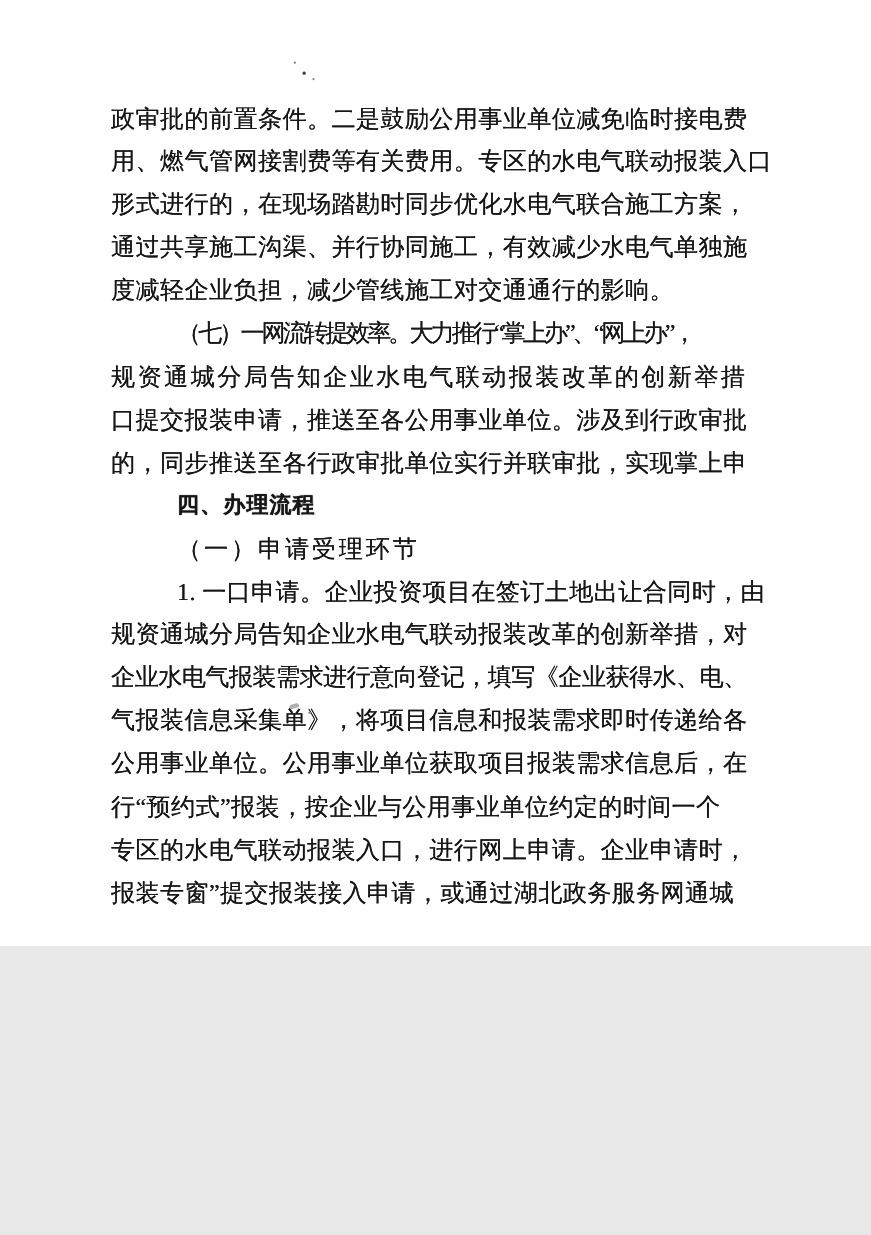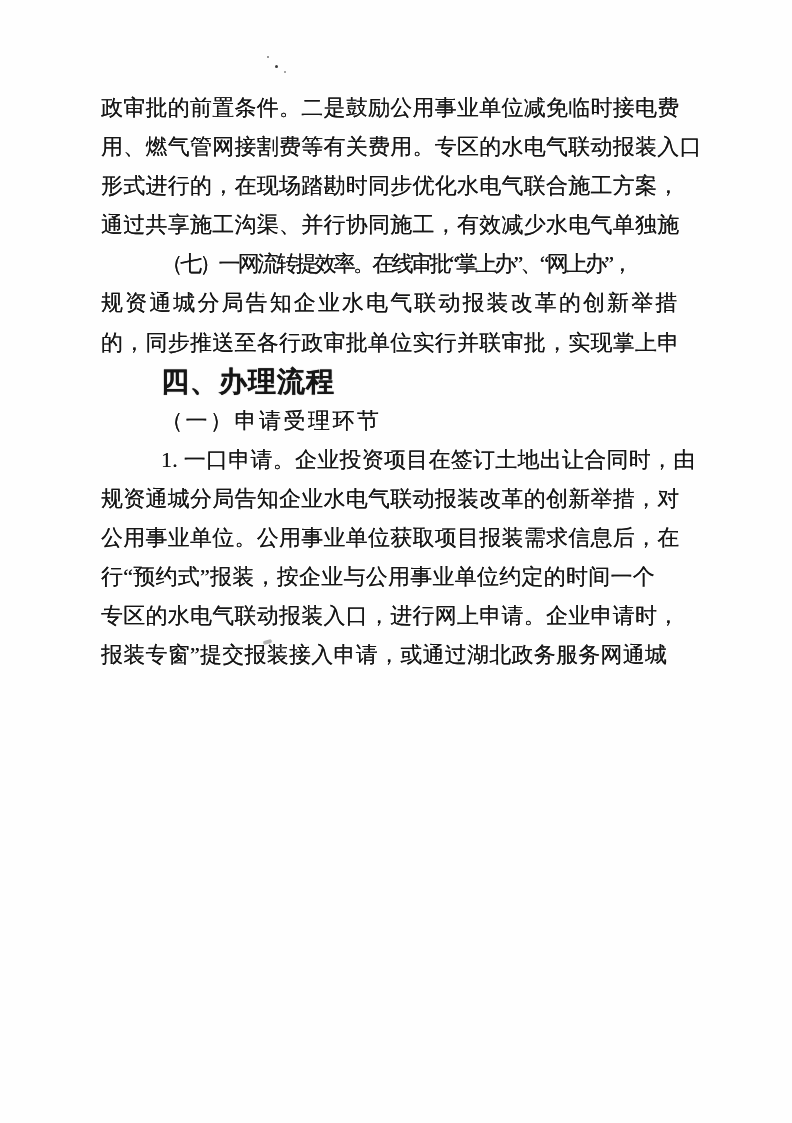--- a/index.html
+++ b/index.html
@@ -3,21 +3,21 @@
 <meta charset="utf-8">
 <style>
   html, body {
     margin: 0;
     padding: 0;
     background: #e8e8e8;
   }
   .page {
     position: relative;
     width: 792px;
-    height: 1123px;
+    height: 860px;
     margin: 0 auto;
     background: #fefefe;
     overflow: hidden;
     color: #161616;
   }
   .text-block {
     position: absolute;
     left: 101px;
     top: 88px;
     width: 578px;
@@ -33,21 +33,21 @@
   }
   
   .ind { text-indent: 60px; }
   
   .ls-tight  { letter-spacing: -2.8px; }  
   .ls-tight2 { letter-spacing: -0.6px; }  
   .ls-wide   { letter-spacing: 2.1px;  }  
   .heading {
     font-family: "Liberation Sans", sans-serif;
     font-weight: bold;
-    font-size: 28px;
+    font-size: 20px;
     letter-spacing: 1px;
     text-shadow: 0 0 0.8px rgba(10,10,10,0.9);
   }
   .subheading {
     font-weight: normal;
     letter-spacing: 2.5px;
     text-shadow: 0 0 0.6px rgba(10,10,10,0.85);
   }
   
   .speck {
@@ -65,27 +65,31 @@
 </head>
 <body>
 
 <div class="page">
 
   <div class="text-block">
     <div class="line">政审批的前置条件。二是鼓励公用事业单位减免临时接电费</div>
     <div class="line">用、燃气管网接割费等有关费用。专区的水电气联动报装入口</div>
     <div class="line">形式进行的，在现场踏勘时同步优化水电气联合施工方案，</div>
     <div class="line">通过共享施工沟渠、并行协同施工，有效减少水电气单独施</div>
-    <div class="line ind ls-tight">（七）一网流转提效率。在线审批“掌上办”、“网上办”，</div>
+    <div class="line">度减轻企业负担，减少管线施工对交通通行的影响。</div>
+    <div class="line ind ls-tight">（七）一网流转提效率。大力推行“掌上办”、“网上办”，</div>
     <div class="line ls-wide">规资通城分局告知企业水电气联动报装改革的创新举措</div>
+    <div class="line">口提交报装申请，推送至各公用事业单位。涉及到行政审批</div>
     <div class="line">的，同步推送至各行政审批单位实行并联审批，实现掌上申</div>
     <div class="line ind heading">四、办理流程</div>
     <div class="line ind subheading">（一）申请受理环节</div>
     <div class="line ind">1. 一口申请。企业投资项目在签订土地出让合同时，由</div>
     <div class="line">规资通城分局告知企业水电气联动报装改革的创新举措，对</div>
+    <div class="line ls-tight2">企业水电气报装需求进行意向登记，填写《企业获得水、电、</div>
+    <div class="line">气报装信息采集单》，将项目信息和报装需求即时传递给各</div>
     <div class="line">公用事业单位。公用事业单位获取项目报装需求信息后，在</div>
     <div class="line">行“预约式”报装，按企业与公用事业单位约定的时间一个</div>
     <div class="line">专区的水电气联动报装入口，进行网上申请。企业申请时，</div>
     <div class="line">报装专窗”提交报装接入申请，或通过湖北政务服务网通城</div>
   </div>
 
   <div class="speck s1"></div>
   <div class="speck s2"></div>
   <div class="speck s3"></div>
   <div class="speck s4"></div>

